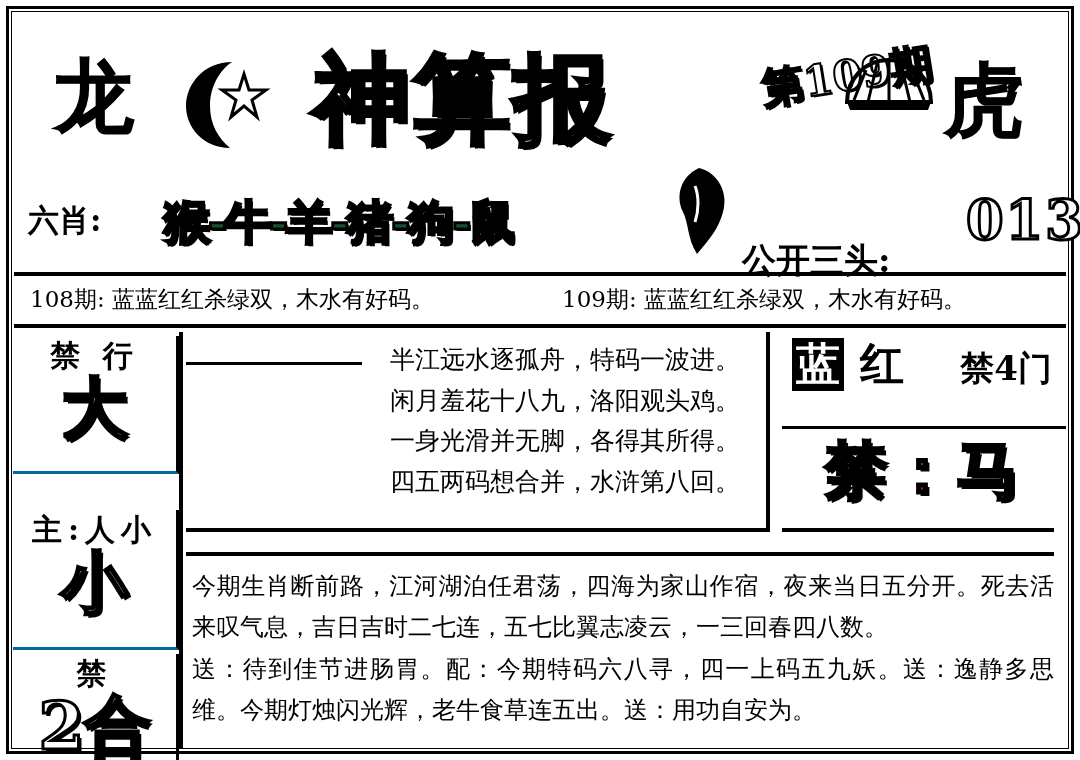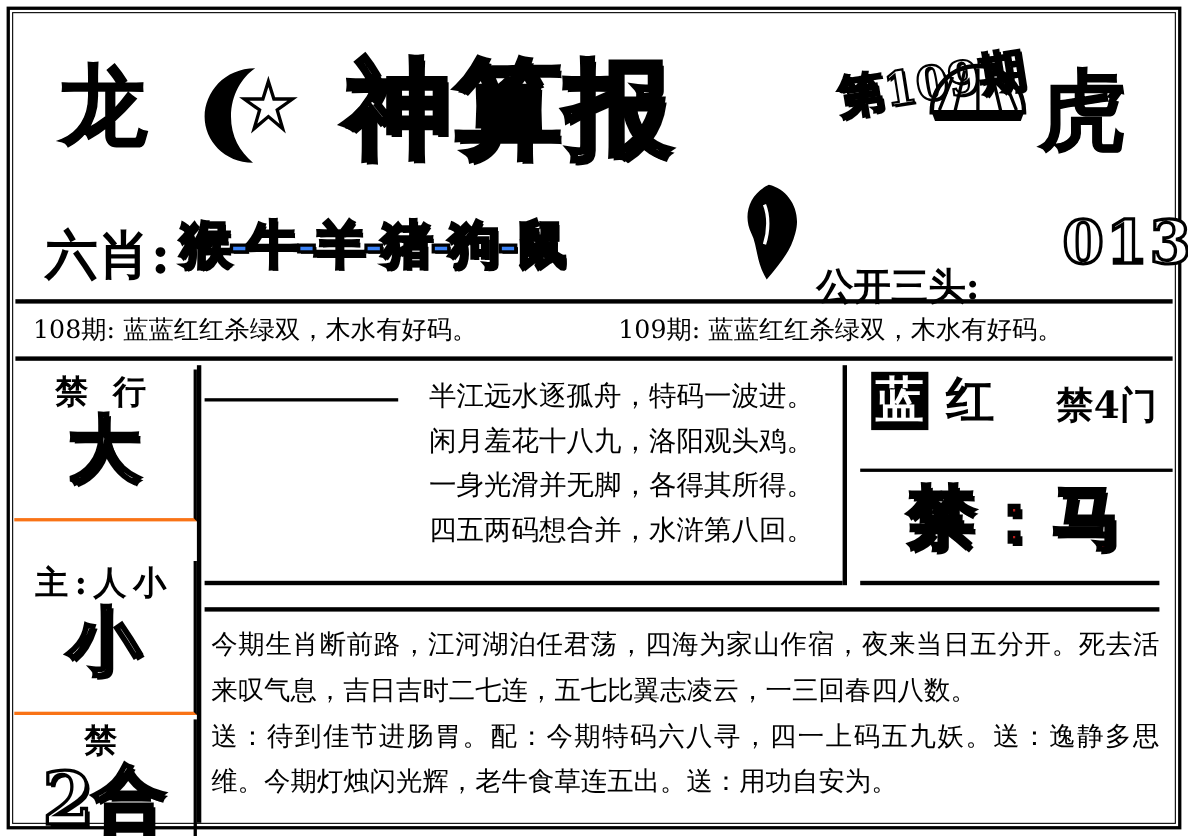--- a/index.html
+++ b/index.html
@@ -112,36 +112,36 @@
   
   .sixrow {
     position: absolute;
     left: 14px;
     top: 196px;
     width: 1052px;
     height: 70px;
   }
   .sixrow-label {
     position: absolute;
-    left: 27px;
+    left: 14px;
     top: 4px;
-    font-size: 48px;
+    font-size: 31px;
     font-weight: bold;
     font-family: "DejaVu Serif", "Liberation Serif", serif;
     white-space: nowrap;
     text-align: center;
   }
   .sixrow-animals {
     position: absolute;
     left: 150px;
     top: -4px;
     font-size: 46px;
     font-weight: bold;
     font-family: "DejaVu Serif", "Liberation Serif", serif;
-    color: #3b82f6;
+    color: #14532d;
     -webkit-text-stroke: 3px #000;
     text-shadow: 2px 2px 0 #000;
     white-space: nowrap;
     letter-spacing: -2px;
   }
   .brush-blob {
     position: absolute;
     left: 655px;
     top: -30px;
     width: 64px;
@@ -199,21 +199,21 @@
   
   .leftcol {
     position: absolute;
     left: 13px;
     top: 332px;
     width: 166px;
     height: 416px;
   }
   .lbox {
     position: relative;
-    border-bottom: 3px solid #f97316;
+    border-bottom: 3px solid #0369a1;
     border-right: 3px solid #000;
     box-sizing: border-box;
     text-align: center;
     font-family: "DejaVu Serif", "Liberation Serif", serif;
   }
   .lbox:last-child { border-bottom: none; }
   .lbox .small {
     font-size: 30px;
     font-weight: bold;
     letter-spacing: 6px;

